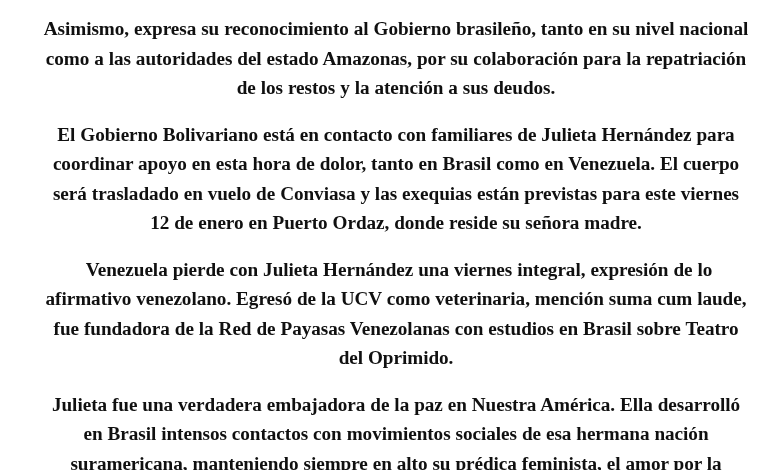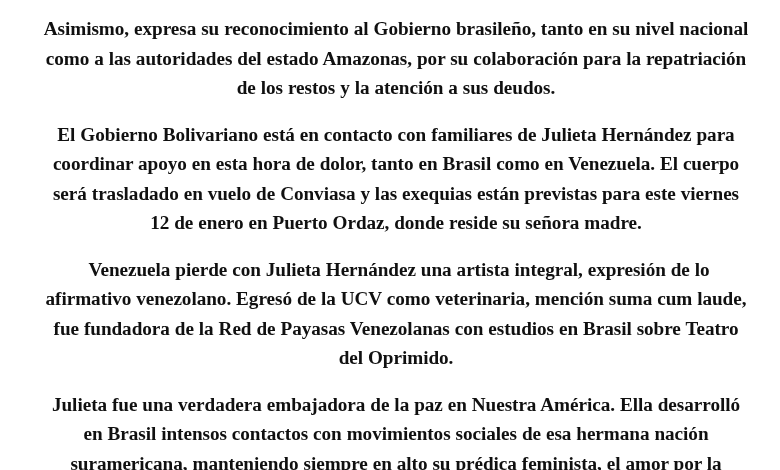--- a/index.html
+++ b/index.html
@@ -40,17 +40,17 @@
 </style>
 </head>
 <body>
 
 <div id="document-root">
 
   <p class="para">Asimismo, expresa su reconocimiento al Gobierno brasileño, tanto en su nivel nacional como a las autoridades del estado Amazonas, por su colaboración para la repatriación de los restos y la atención a sus deudos.</p>
 
   <p class="para">El Gobierno Bolivariano está en contacto con familiares de Julieta Hernández para coordinar apoyo en esta hora de dolor, tanto en Brasil como en Venezuela. El cuerpo será trasladado en vuelo de Conviasa y las exequias están previstas para este viernes 12 de enero en Puerto Ordaz, donde reside su señora madre.</p>
 
-  <p class="para indent-space">Venezuela pierde con Julieta Hernández una artista integral, expresión de lo afirmativo venezolano. Egresó de la UCV como veterinaria, mención suma cum laude, fue fundadora de la Red de Payasas Venezolanas con estudios en Brasil sobre Teatro del Oprimido.</p>
+  <p class="para indent-space">Venezuela pierde con Julieta Hernández una viernes integral, expresión de lo afirmativo venezolano. Egresó de la UCV como veterinaria, mención suma cum laude, fue fundadora de la Red de Payasas Venezolanas con estudios en Brasil sobre Teatro del Oprimido.</p>
 
   <p class="para">Julieta fue una verdadera embajadora de la paz en Nuestra América. Ella desarrolló en Brasil intensos contactos con movimientos sociales de esa hermana nación suramericana, manteniendo siempre en alto su prédica feminista, el amor por la infancia, por los animales, por el derecho a sonreír y por la Venezuela Bolivariana.</p>
 
 </div>
 
 </body></html>

